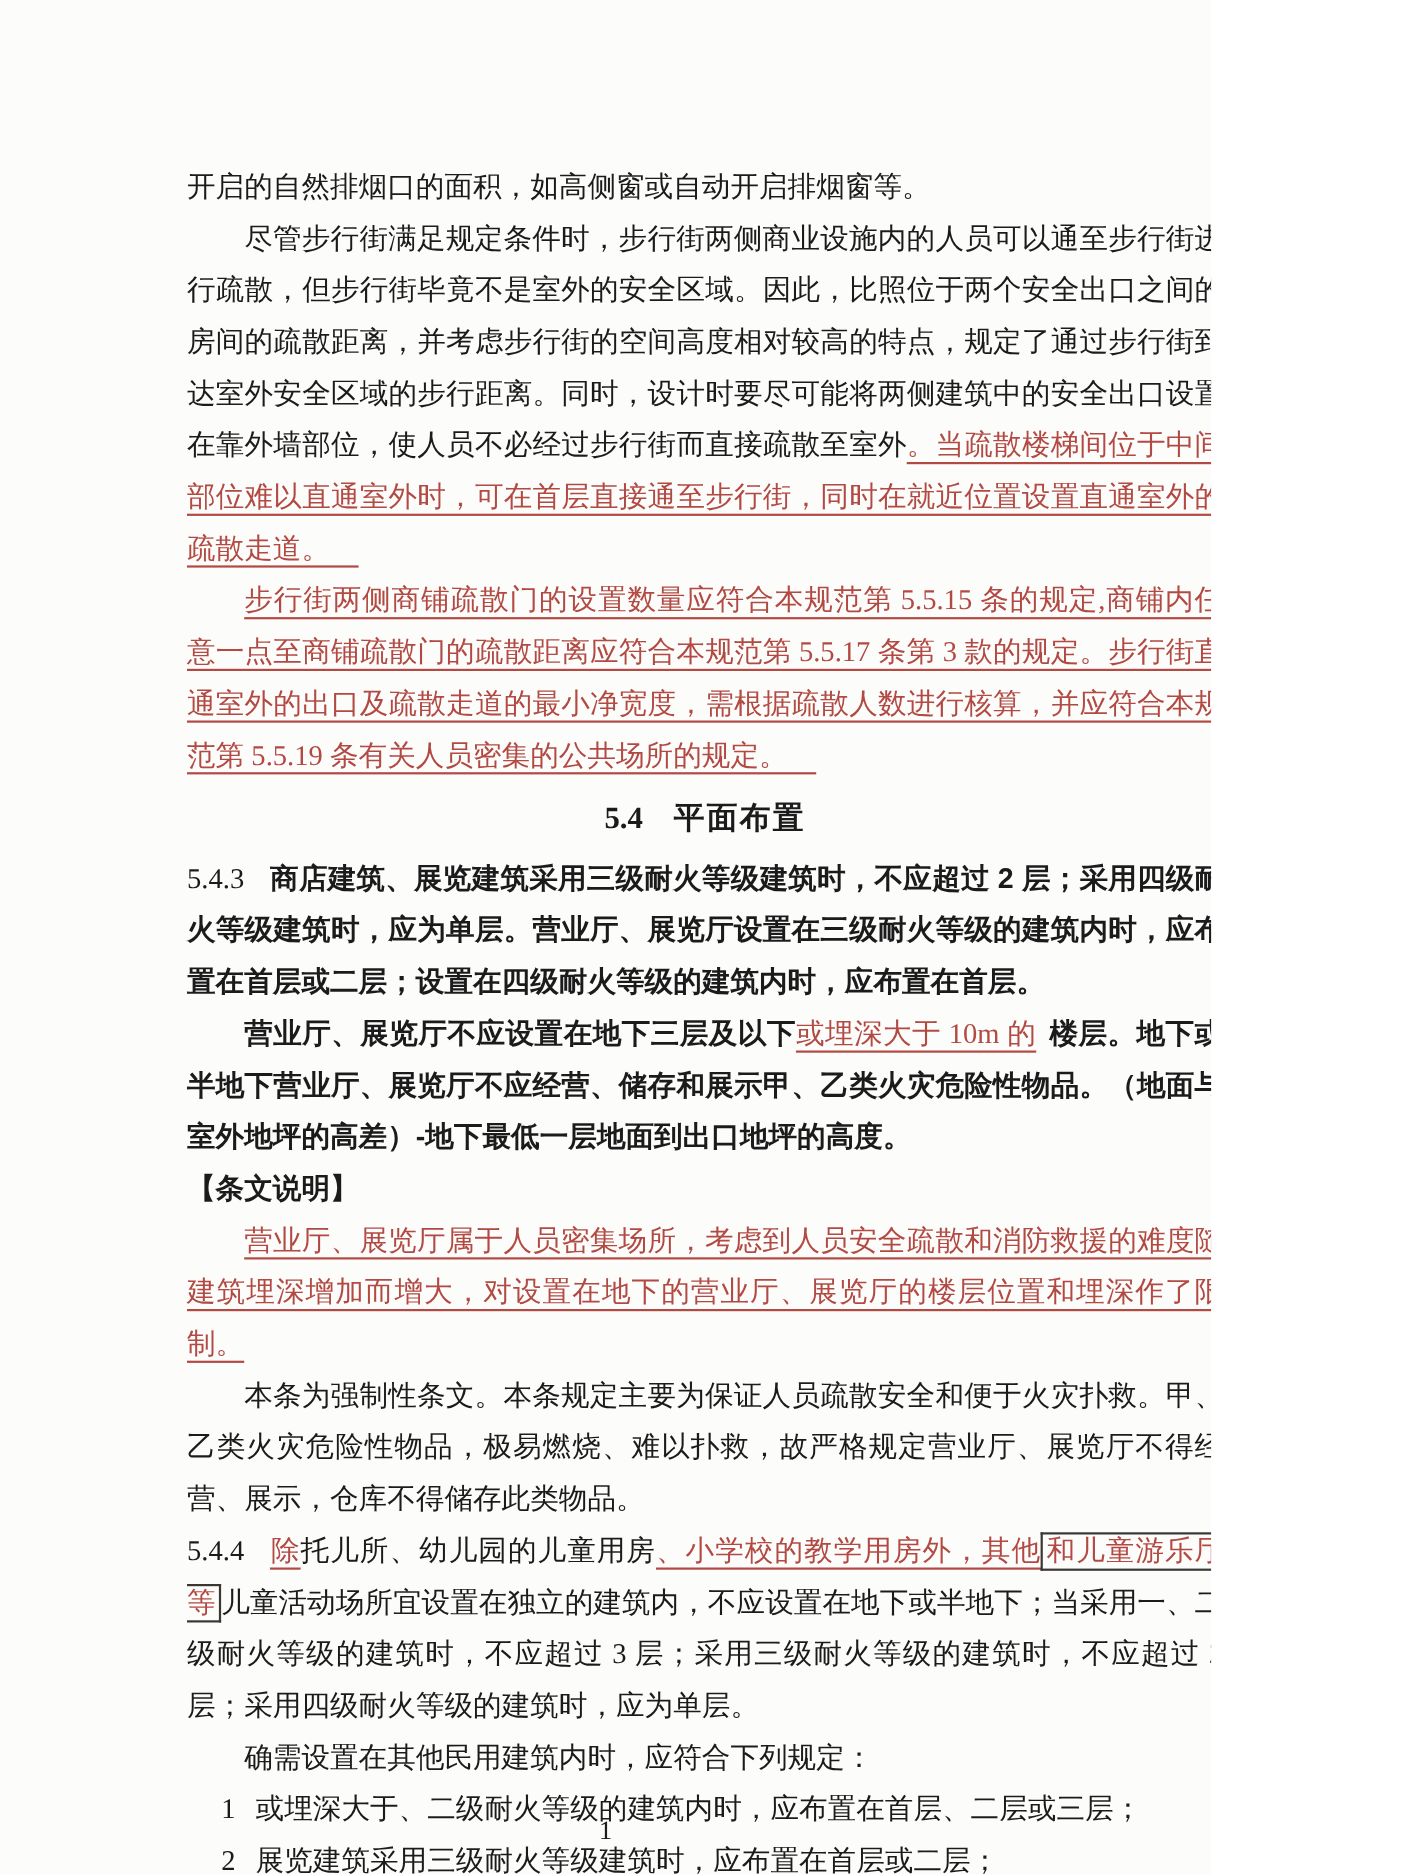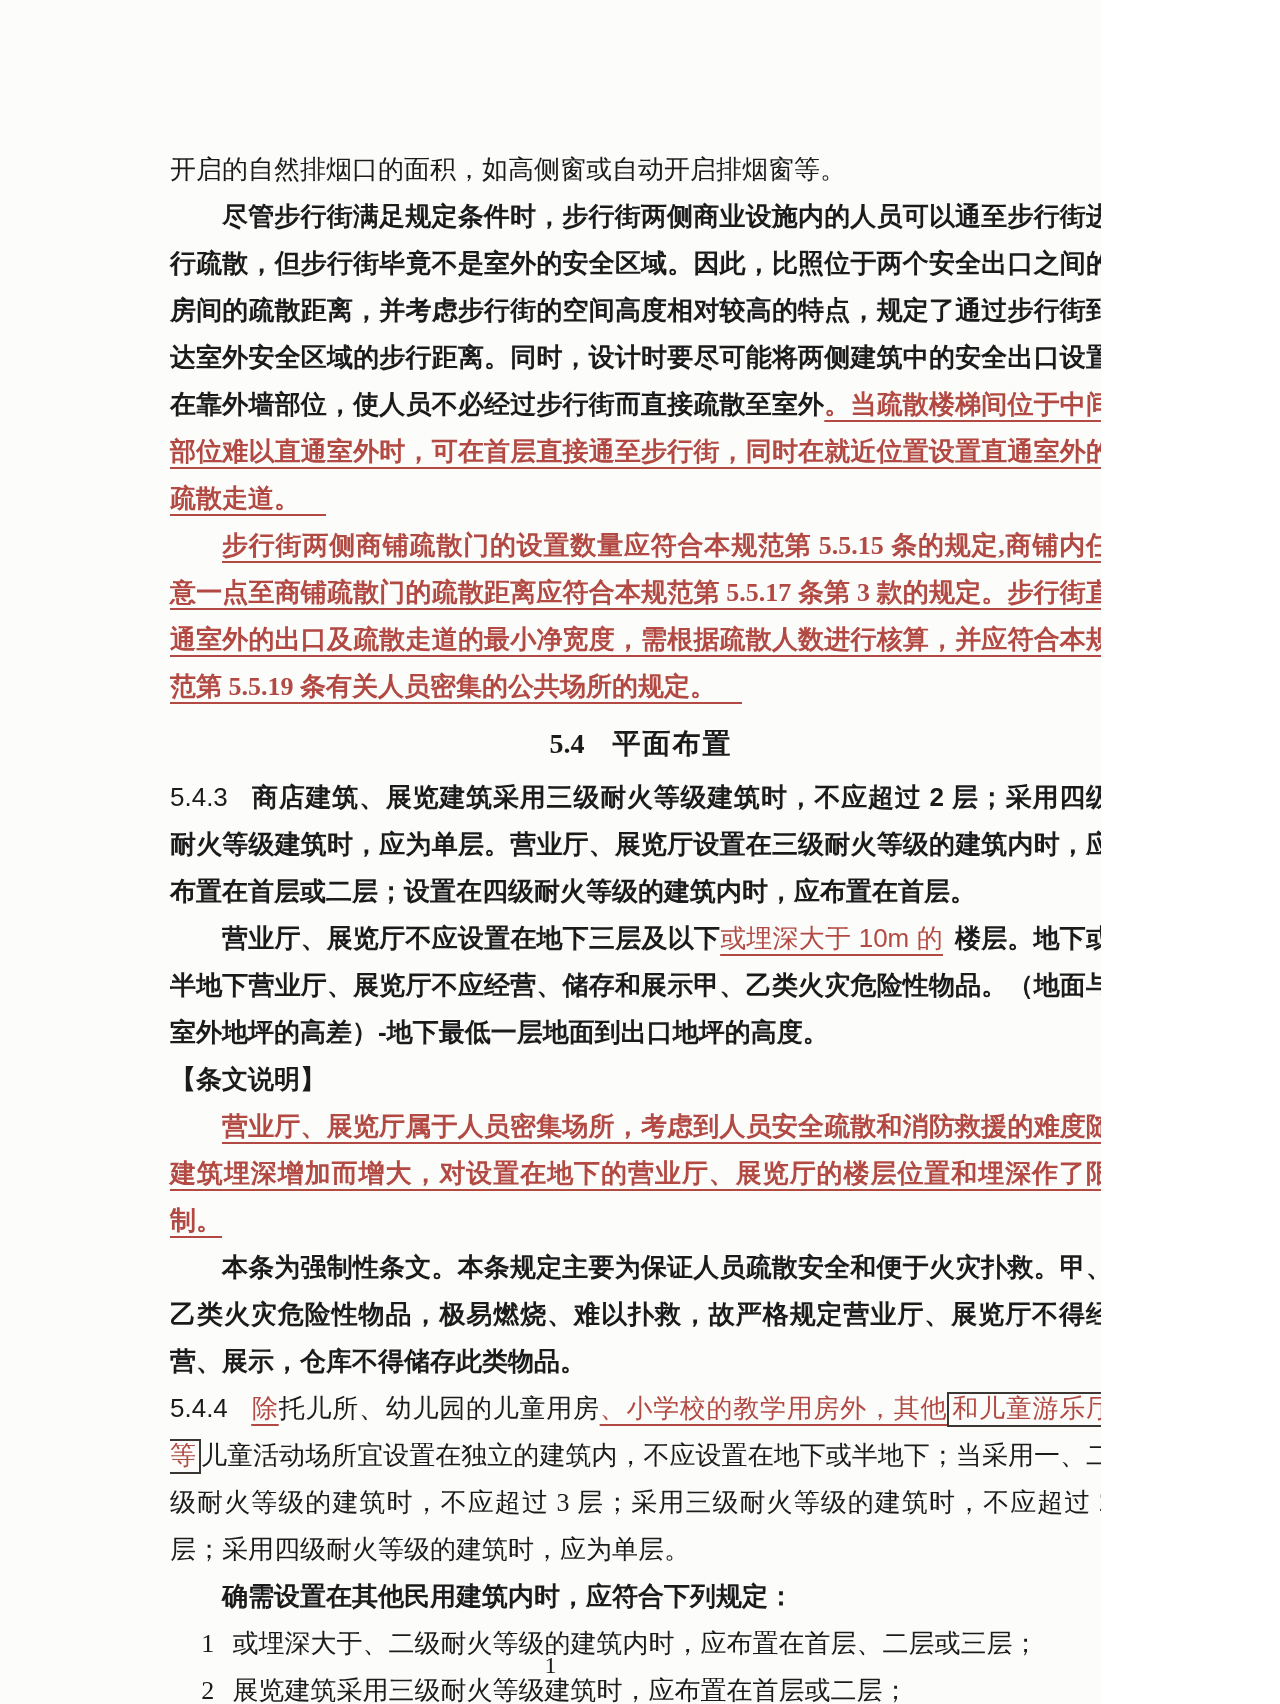--- a/index.html
+++ b/index.html
@@ -20,27 +20,27 @@
     left:170px;top:146px;
     width:942px;
   }
   p{
     margin:0;
     font-size:26px;
     line-height:47px;
     text-align:justify;
     text-align-last:left;
   }
-  .indent{text-indent:2em;font-weight:bold;}
+  .indent{text-indent:2em;}
   .heiti{
     font-family:"Liberation Sans","DejaVu Sans",sans-serif;
     font-weight:700;
   }
   .clause-label{
-    font-family:Liberation Sans, sans-serif;
+    font-family:Liberation Serif, serif;
     font-weight:400;
     margin-right:0.9em;
   }
   .red-u{
     color:var(--red,#b24a43);
     text-decoration:underline;
     text-decoration-color:var(--red,#b24a43);
     text-decoration-thickness:2px;
     text-underline-offset:7px;
   }

